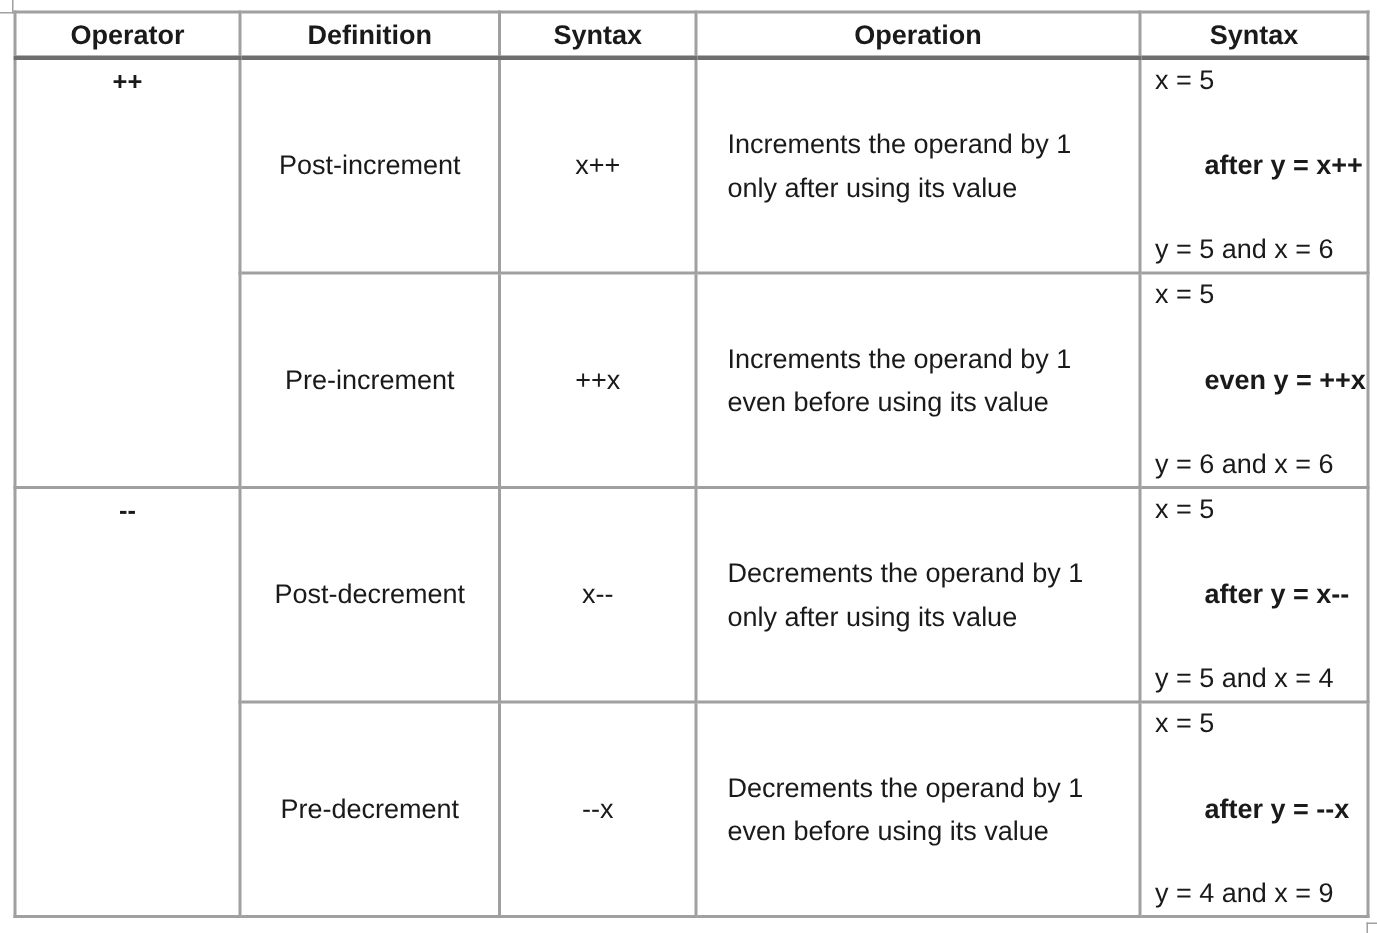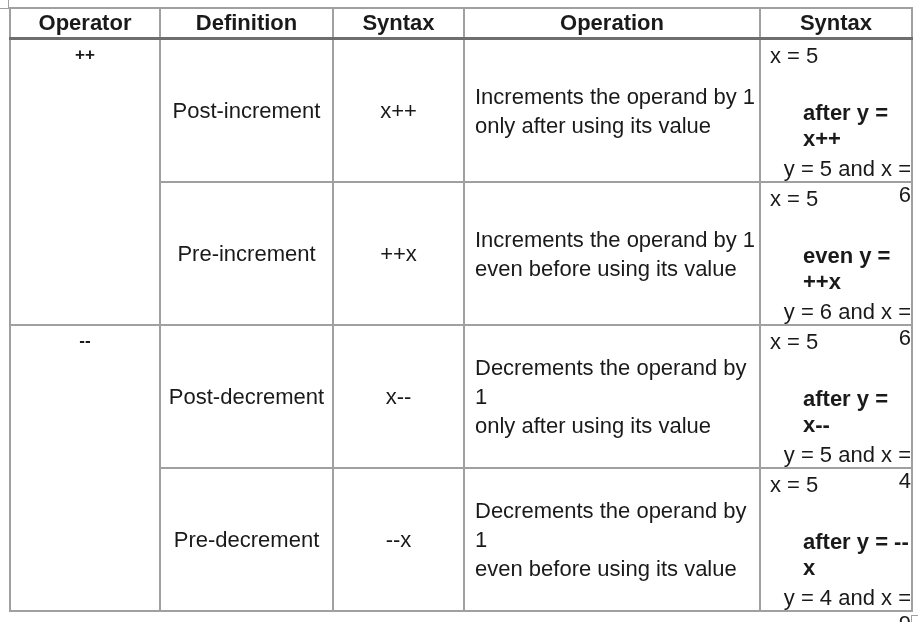--- a/index.html
+++ b/index.html
@@ -4,27 +4,27 @@
   <style>
     html, body { margin: 0; padding: 0; background: #ffffff; }
     body { width: 918px; height: 622px; position: relative; overflow: hidden;
            font-family: "Liberation Sans", "DejaVu Sans", sans-serif; color: #1a1a1a; }
     .corner-tl { position: absolute; left: 0; top: 0; width: 8px; height: 8px;
                  border-right: 1px solid #a0a0a0; border-bottom: 1px solid #a0a0a0; }
     .corner-br { position: absolute; right: 0; bottom: 0; width: 6px; height: 6px;
                  border-left: 1px solid #a0a0a0; border-top: 1px solid #a0a0a0; }
     table { position: absolute; left: 9px; top: 7px; border-collapse: collapse;
             table-layout: fixed; width: 902px; }
-    th, td { border: 2px solid #a0a0a0; padding: 0; font-size: 22px; }
+    th, td { border: 2px solid #a0a0a0; padding: 0; font-size: 18px; }
     th { height: 28px; font-weight: bold; text-align: center; vertical-align: middle;
          border-bottom: 3px solid #6e6e6e; }
     td { height: 141px; }
     .op { text-align: center; vertical-align: top; font-weight: bold; padding-top: 5px; font-size: 17px; }
     .def, .syn { text-align: center; vertical-align: middle; }
-    .oper { vertical-align: middle; padding-left: 10px; line-height: 29px; }
+    .oper { vertical-align: middle; padding-left: 20px; line-height: 29px; }
     .ex { vertical-align: top; padding: 0 8px; position: relative; }
     .ex .l1 { position: absolute; top: 3px; left: 9px; }
     .ex .l2 { position: absolute; top: 60px; left: 9px; font-weight: bold; margin-left: 33px; }
     .ex .l3 { position: absolute; top: 116px; left: 9px; text-align: right; }
   </style>
 </head>
 <body>
 
 <div class="corner-tl"></div>
 <div class="corner-br"></div>

